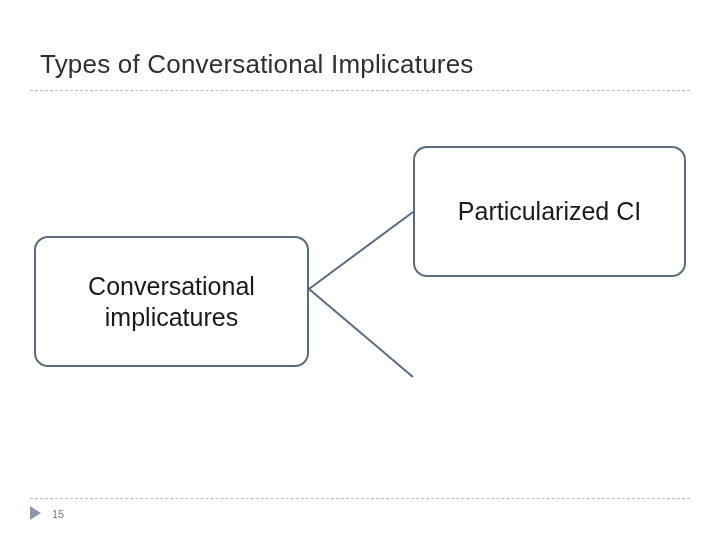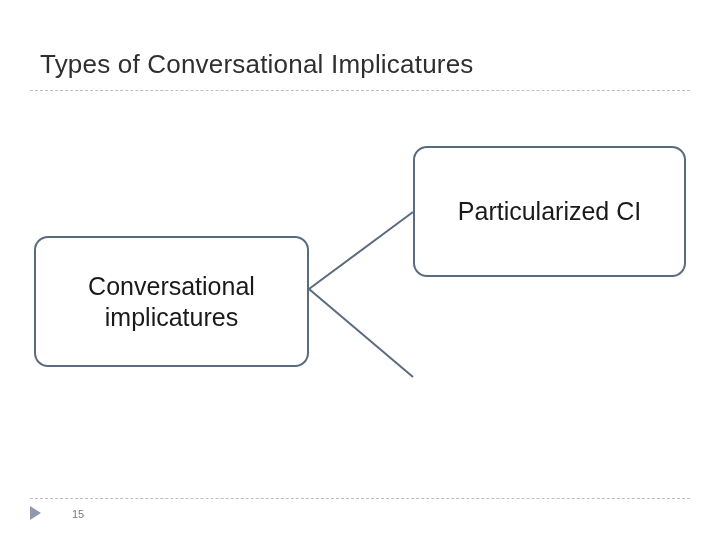--- a/index.html
+++ b/index.html
@@ -95,21 +95,20 @@
     border-top: 7px solid transparent;
     border-bottom: 7px solid transparent;
     border-left: 11px solid #8e9aab;
   }
   #page-number {
     position: absolute;
     left: 52px;
     top: 508px;
     font-size: 11px;
     color: #7b7b7b;
-    margin-left: 20px;
   }
 </style>
 </head>
 <body>
 
 <div id="slide">
 
   <div id="title">Types of Conversational Implicatures</div>
 
   <div class="rule" id="rule-top"></div>

